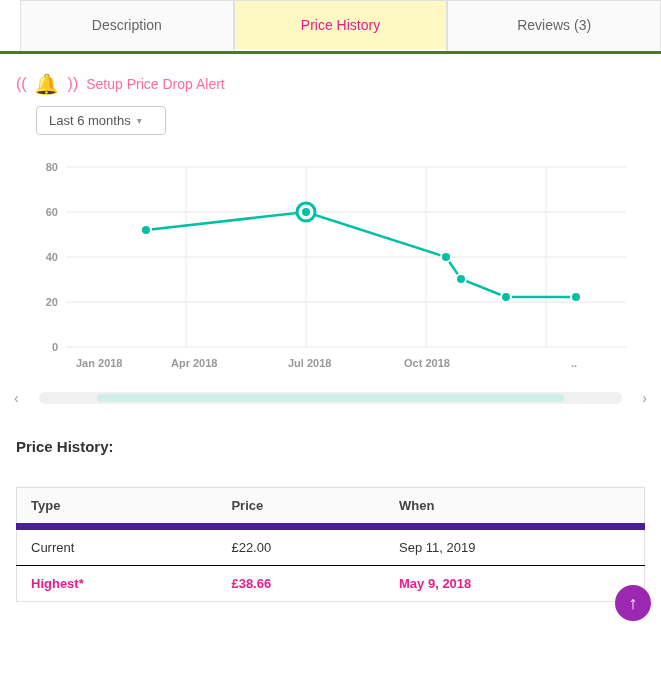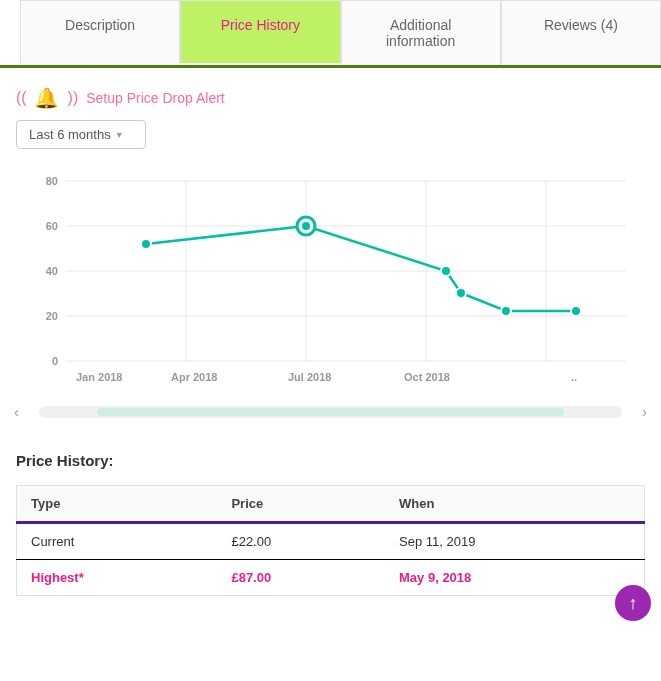--- a/index.html
+++ b/index.html
@@ -6,21 +6,21 @@
     body { font-family: Arial, sans-serif; font-size: 14px; color: #333; background: #fff; width: 661px; }
 
     
     .tabs { display: flex; border-bottom: 3px solid #4d7c0f; padding-left: 20px; }
     .tab {
       padding: 16px 20px;
       cursor: pointer;
       font-size: 14px;
       border: 1px solid #e0e0e0;
       border-bottom: none;
-      background: #bef264;
+      background: #fef9c3;
       color: #666;
       flex: 1;
       text-align: center;
     }
     .tab.active { color: #e91e8c; border-bottom: 2px solid #fff; font-weight: 500; }
     .tab:not(.active) { background: #fafafa; }
 
     
     .notify-bar {
       display: flex;
@@ -28,21 +28,21 @@
       padding: 18px 16px 10px 16px;
       font-size: 14px;
       color: #555;
       gap: 8px;
     }
     .notify-bar .bell-icon { font-size: 20px; color: #ff6b9d; }
     .notify-bar .setup-link { color: #ff6b9d; cursor: pointer; text-decoration: none; }
     .notify-bar .wave-left, .notify-bar .wave-right { color: #ff6b9d; font-size: 16px; }
 
     
-    .dropdown-wrapper { padding: 0 16px 12px 16px; }
+    .dropdown-wrapper { padding: 0 16px 12px 16px; margin-left: 20px; }
     .dropdown-btn {
       display: flex;
       align-items: center;
       gap: 6px;
       border: 1px solid #ccc;
       padding: 6px 12px;
       border-radius: 4px;
       cursor: pointer;
       font-size: 13px;
       color: #555;
@@ -53,30 +53,30 @@
 
     
     .chart-container {
       padding: 10px 16px 0 16px;
       position: relative;
       font-weight: bold;
     }
 
     
     .price-history-section { padding: 20px 16px 0 16px; }
-    .price-history-title { font-weight: bold; font-size: 15px; margin-bottom: 16px; }
+    .price-history-title { font-weight: bold; font-size: 15px; margin-bottom: 32px; }
 
     
     .price-table { width: 100%; border-collapse: collapse; border: 1px solid #e0e0e0; }
     .price-table th {
       background: #fafafa;
       padding: 10px 14px;
       text-align: left;
       font-weight: 600;
-      border-bottom: 3px solid #4c1d95;
+      border-bottom: 7px solid #4c1d95;
       color: #444;
       font-size: 13px;
     }
     .price-table td {
       padding: 10px 14px;
       border-bottom: 1px solid #000000;
       font-size: 13px;
     }
     .price-table tr:last-child td { border-bottom: none; }
     .highlight-pink { color: #e91e8c; font-weight: bold; }
@@ -122,22 +122,21 @@
       font-size: 14px;
       padding: 0 4px;
     }
   </style>
 </head>
 <body>
 
 <div class="tabs">
   <div class="tab">Description</div>
   <div class="tab active">Price History</div>
-  <div class="tab">Additional information</div>
-  <div class="tab">Reviews (4)</div>
+  <div class="tab">Reviews (3)</div>
 </div>
 
 <div class="notify-bar">
   <span class="wave-left">((</span>
   <span class="bell-icon">🔔</span>
   <span class="wave-right">))</span>
   <a class="setup-link">Setup Price Drop Alert</a>
 </div>
 
 <div class="dropdown-wrapper">
@@ -209,20 +208,20 @@
       </tr>
     </thead>
     <tbody id="price-table-body">
     <tr>
           <td>Current</td>
           <td>£22.00</td>
           <td>Sep 11, 2019</td>
         </tr>
         <tr>
           <td class="highlight-pink">Highest*</td>
-          <td class="highlight-pink">£87.00</td>
+          <td class="highlight-pink">£38.66</td>
           <td class="highlight-pink">May 9, 2018</td>
         </tr>
       </tbody>
   </table>
 </div>
 
 <button class="scroll-top-btn">↑</button>
 
 </body></html>

